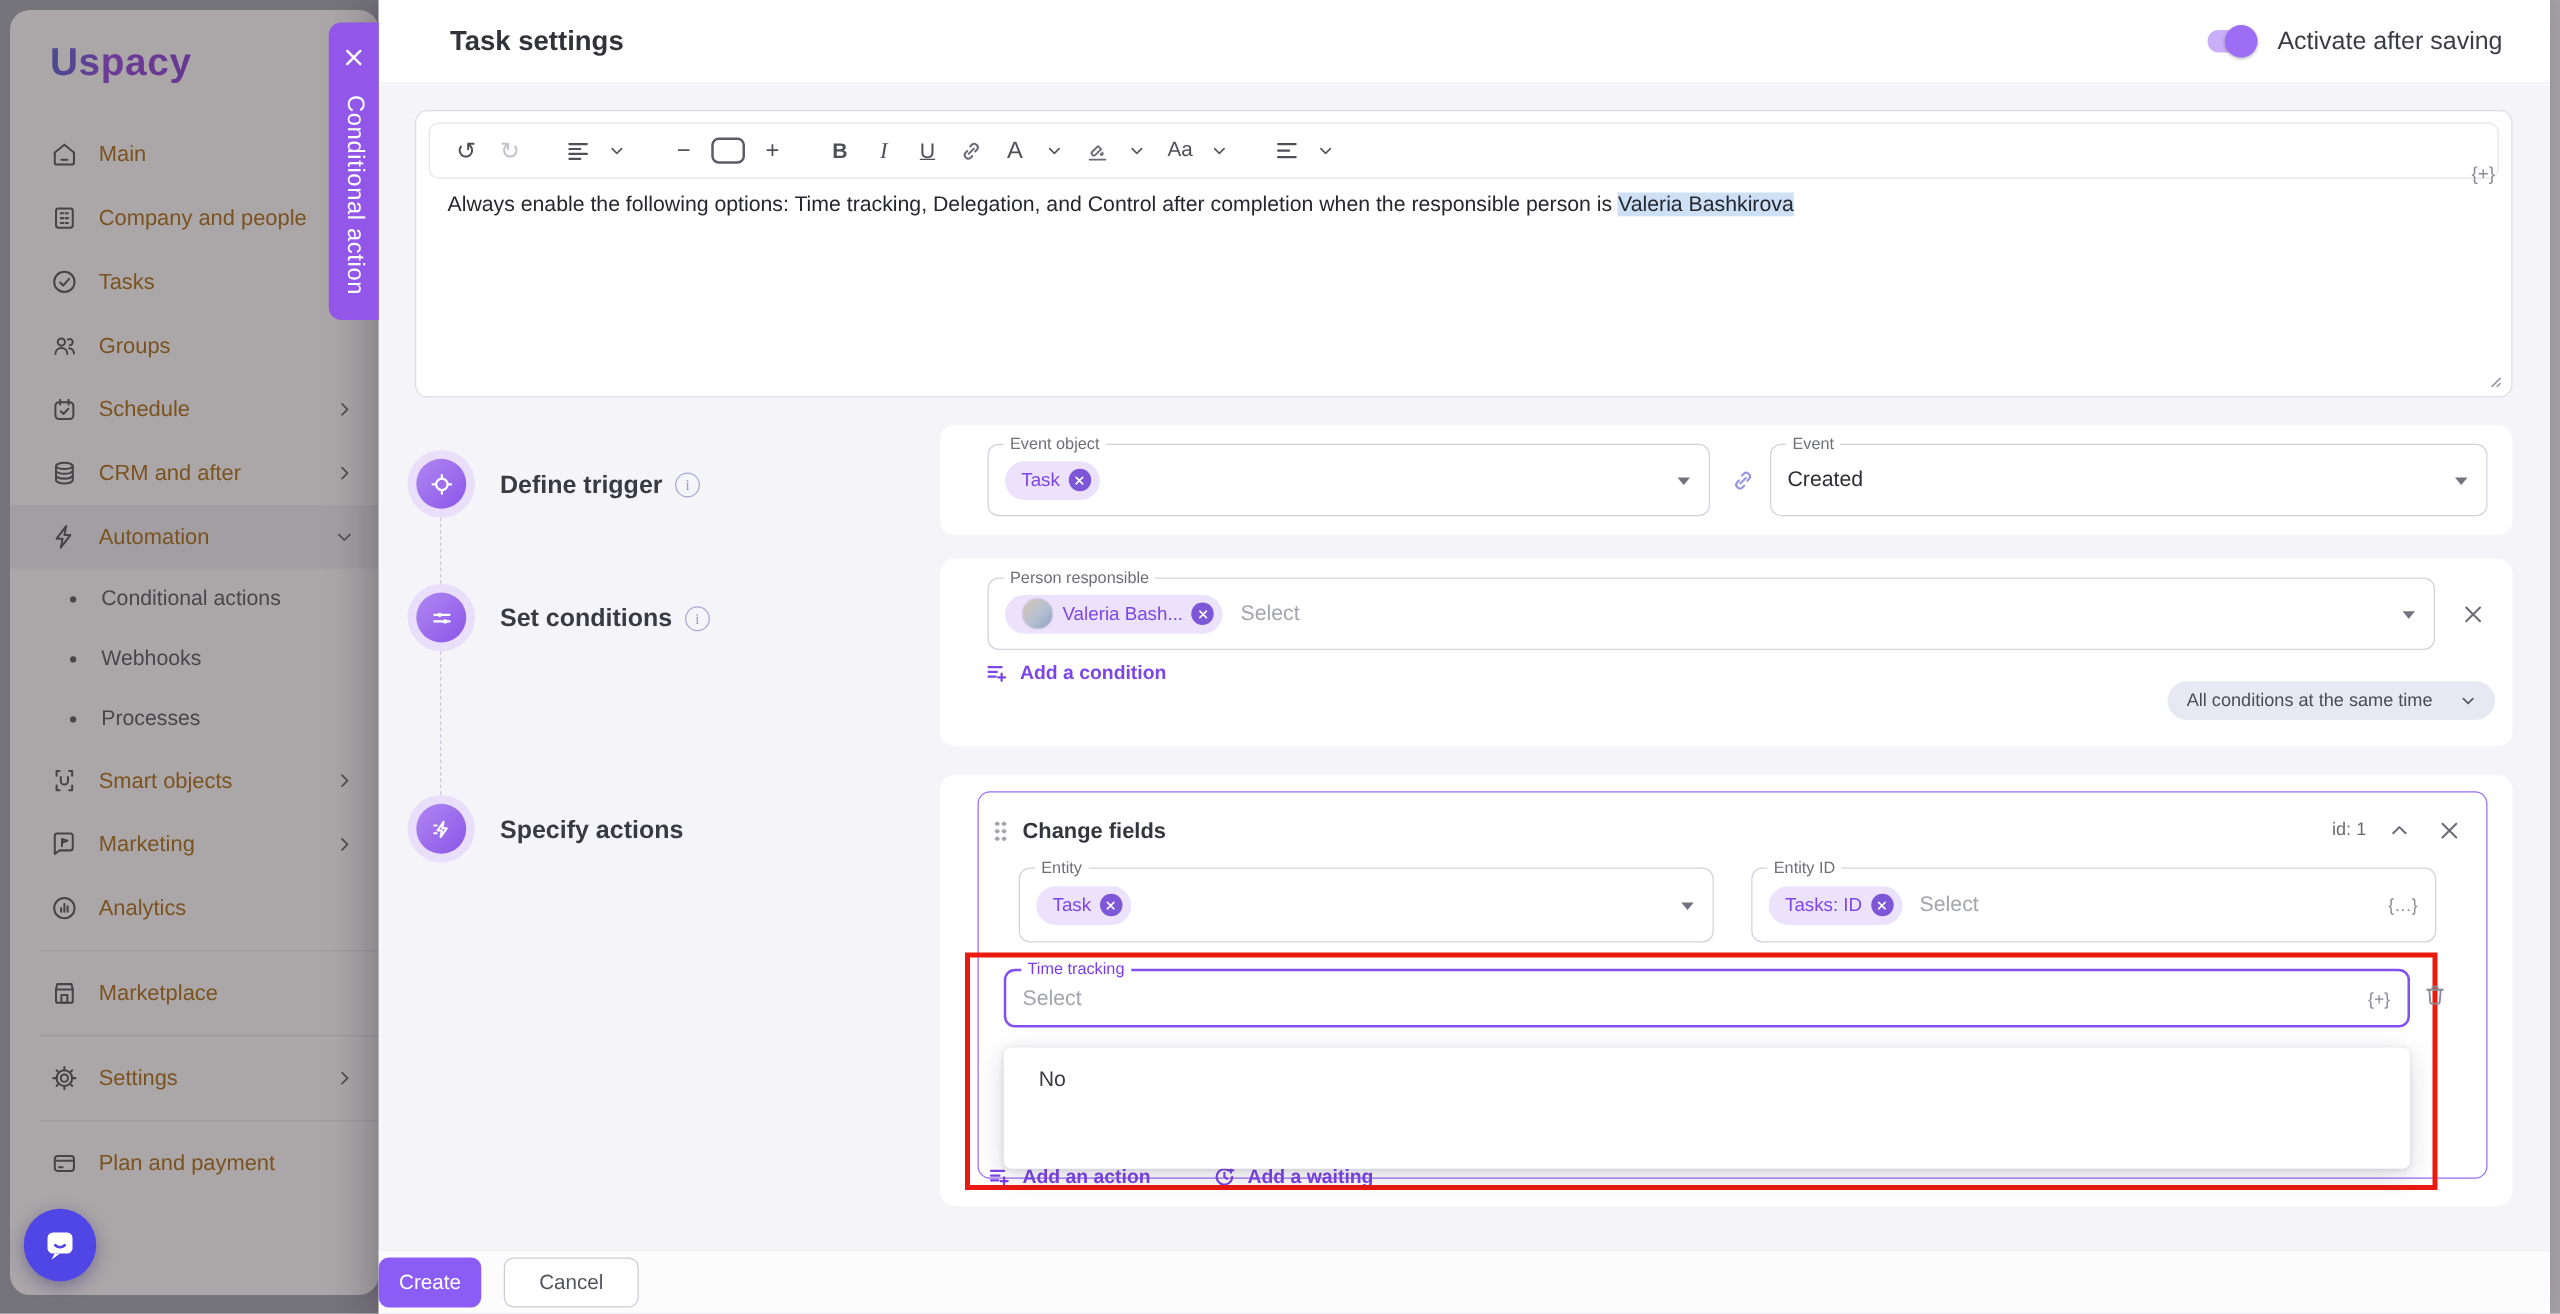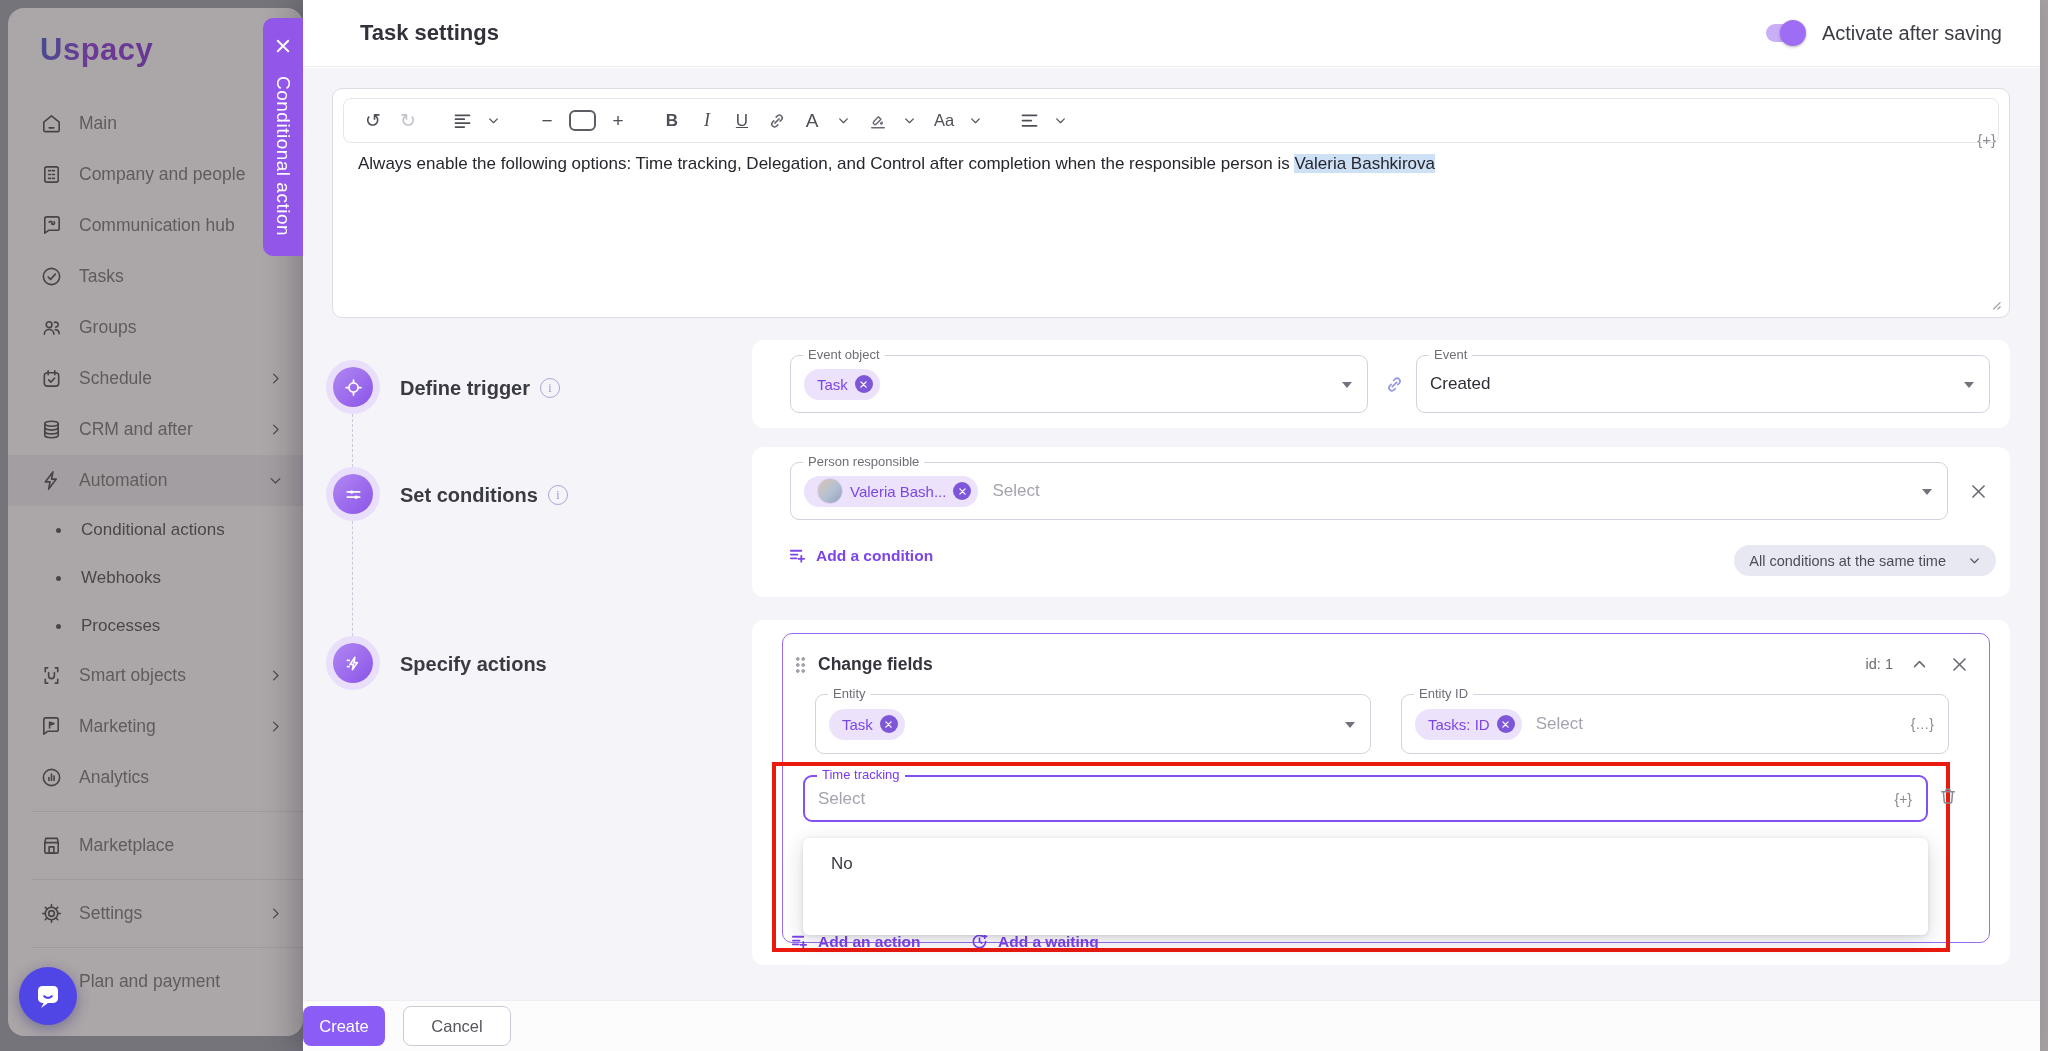--- a/index.html
+++ b/index.html
@@ -7,21 +7,21 @@
   body { font-family:"Liberation Sans", sans-serif; background:#f4f4f9; position:relative; color:#3c3c44; }
   svg { display:block; }
 
   
   .sidebar-bg { position:absolute; left:0; top:0; width:303px; height:1051px; background:#9aa0ad; }
   .sidebar-card { position:absolute; left:8px; top:8px; width:295px; height:1028px; background:#fcfcfe; border-radius:16px; overflow:hidden; }
   .logo { position:absolute; left:32px; top:24px; font-size:31px; font-weight:700; letter-spacing:.5px;
           background:linear-gradient(100deg,#4455cf 0%,#8a35e0 45%,#7c2fd4 100%);
           -webkit-background-clip:text; background-clip:text; color:transparent; }
   .nav { position:absolute; top:90px; left:0; right:0; }
-  .nav-item { height:51px; display:flex; align-items:center; padding:0 20px 0 32px; gap:16px; font-size:17.5px; color:#737373; }
+  .nav-item { height:51px; display:flex; align-items:center; padding:0 20px 0 32px; gap:16px; font-size:17.5px; color:#a16207; }
   .nav-item.active { background:#ededf3; }
   .nav-item .chev { margin-left:auto; }
   .nav-sub { height:48px; display:flex; align-items:center; padding-left:48px; gap:20px; font-size:17px; color:#4a4a52; }
   .nav-sub .dot { width:5px; height:5px; border-radius:50%; background:#4a4a52; }
   .nav-div { border-top:1px solid #e4e4ea; margin:8px 0 8px 24px; }
 
   .chat-fab { position:absolute; left:19px; top:967px; width:58px; height:58px; border-radius:50%;
               background:#4f46e5; z-index:7; display:flex; align-items:center; justify-content:center;
               box-shadow:0 4px 14px rgba(40,30,120,.4); }
 
@@ -145,29 +145,20 @@
           <svg width="23" height="23" viewBox="0 0 24 24" fill="none" stroke="#45454d" stroke-width="1.7" stroke-linecap="round" stroke-linejoin="round">
             <rect x="5" y="4" width="14" height="16" rx="2"></rect>
             <path d="M9 8h2M13 8h2M9 12h2M13 12h2M9 16h2M13 16h2"></path>
           </svg>
         </span>
       <span>Company and people</span>
     </div>
     <div class="nav-item">
       <span>
           <svg width="23" height="23" viewBox="0 0 24 24" fill="none" stroke="#45454d" stroke-width="1.7" stroke-linecap="round" stroke-linejoin="round">
-            <path d="M20 5v10a2 2 0 0 1-2 2H9l-4 3V5a2 2 0 0 1 2-2h11a2 2 0 0 1 2 2z"></path>
-            <path d="M9.5 8.5c2.5-2 4 .5 2.5 1.7 2.5 1.8 4-.7 2.7-2.2"></path>
-          </svg>
-        </span>
-      <span>Communication hub</span>
-    </div>
-    <div class="nav-item">
-      <span>
-          <svg width="23" height="23" viewBox="0 0 24 24" fill="none" stroke="#45454d" stroke-width="1.7" stroke-linecap="round" stroke-linejoin="round">
             <circle cx="12" cy="12" r="8.5"></circle>
             <path d="M8.5 12.5 11 15l5-5.5"></path>
           </svg>
         </span>
       <span>Tasks</span>
     </div>
     <div class="nav-item">
       <span>
           <svg width="23" height="23" viewBox="0 0 24 24" fill="none" stroke="#45454d" stroke-width="1.7" stroke-linecap="round" stroke-linejoin="round">
             <circle cx="9.5" cy="9" r="3"></circle>
@@ -497,21 +488,21 @@
           </span>
           <span class="placeholder">Select</span>
         </div>
         <span class="caret"></span>
       </div>
       <span class="icon-btn" style="position:absolute; left:1212px; top:30px;">
         <svg width="19" height="19" viewBox="0 0 24 24" fill="none" stroke="#6a6a72" stroke-width="2" stroke-linecap="round">
             <path d="M5 5l14 14M19 5 5 19"></path>
           </svg>
       </span>
-      <div class="purple-link" style="position:absolute; left:36px; top:99px;align-items:center;">
+      <div class="purple-link" style="position:absolute; left:36px; top:82px;align-items:center;">
         <span>
             <svg width="19" height="19" viewBox="0 0 20 20" fill="none" stroke="#7c45e6" stroke-width="1.9" stroke-linecap="round">
               <path d="M3 5h11M3 9h7M3 13h6"></path>
               <path d="M14 10.5v6M11 13.5h6"></path>
             </svg>
           </span>
         <span>Add a condition</span>
       </div>
       <div class="pill" style="right:14px; top:98px;">
         <span>All conditions at the same time</span>

